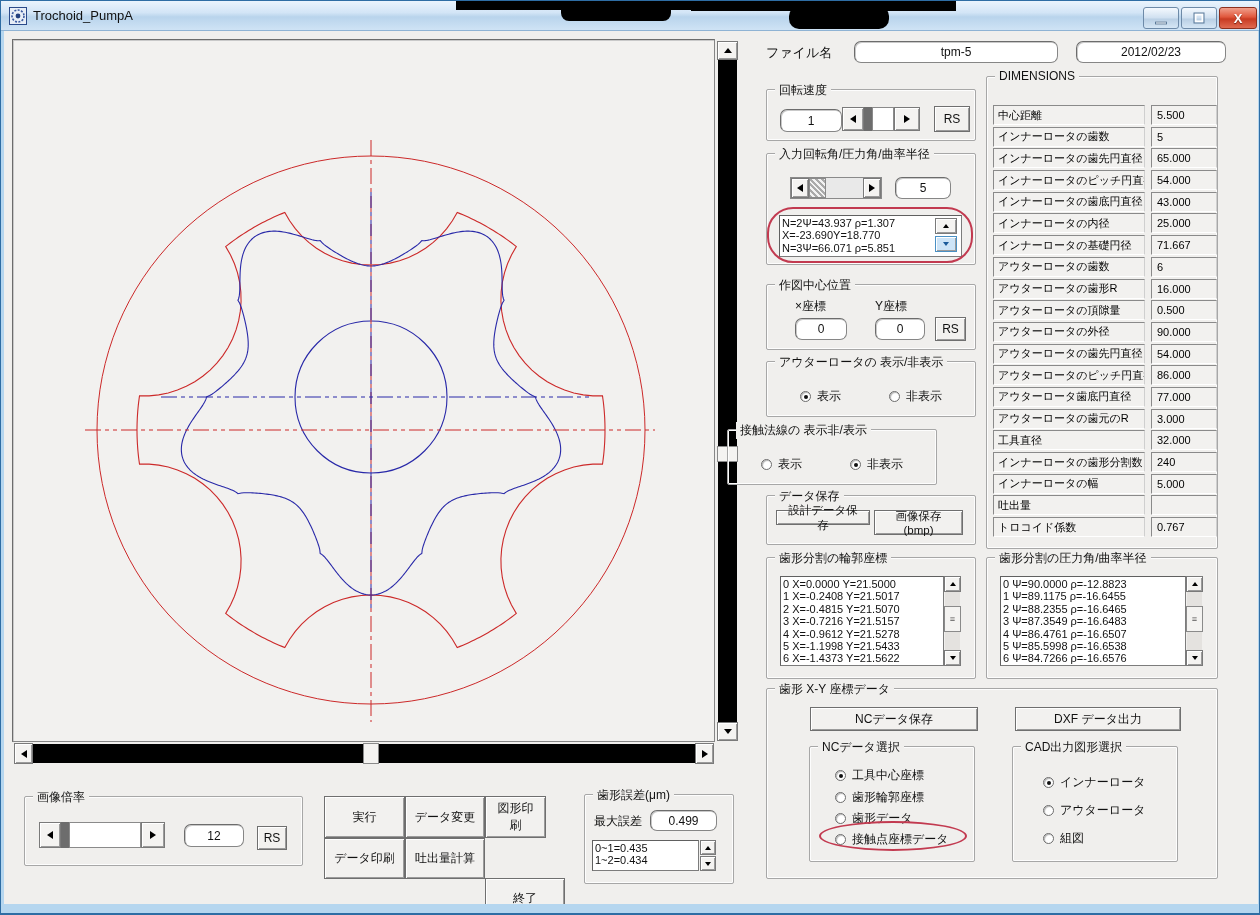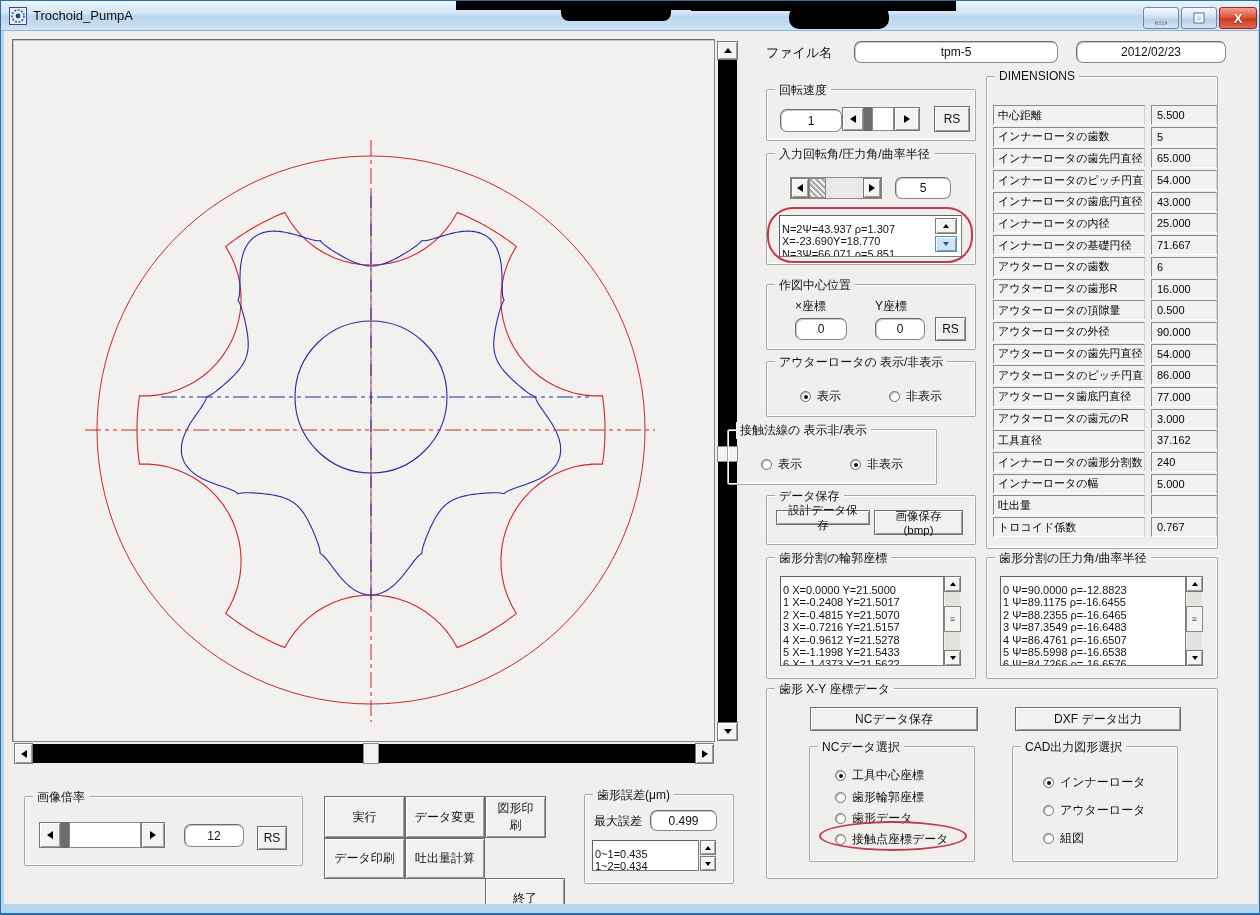--- a/index.html
+++ b/index.html
@@ -51,21 +51,21 @@
   
   .scrollbtn{position:absolute;background:#f4f3f1;border:1px solid #7a7a7a;
     box-shadow:inset 1px 1px 0 #fff, inset -1px -1px 0 #9b9b9b;
     display:flex;align-items:center;justify-content:center;}
   .black-track{position:absolute;background:#000;}
   .thumb{position:absolute;background:#f4f3f1;border:1px solid #8a8a8a;}
   .gripthumb{display:flex;align-items:center;justify-content:center;}
   .gripthumb::after{content:"≡";font-size:9px;color:#555;line-height:1;}
   
   .listbox{position:absolute;background:#fff;border:1px solid #7c7c7c;border-top-color:#606060;
-    border-left-color:#606060;overflow:hidden;padding:7px 2px;}
+    border-left-color:#606060;overflow:hidden;padding:1px 2px;}
   .lbline{font-size:11px;line-height:12.4px;color:#111;white-space:pre;}
   .minibar{position:absolute;width:17px;}
   
   .red-ellipse{position:absolute;border:2.5px solid #c23a50;border-radius:50%;pointer-events:none;}
   .red-roundrect{position:absolute;border:2.5px solid #c23a50;border-radius:26px;pointer-events:none;}
   
   .dimrow{position:relative;height:20px;margin-bottom:1.7px;}
   .dimlabel{position:absolute;left:0;top:0;width:152px;height:20px;background:#f2f1ef;
     border:1px solid #8a8a8a;border-bottom-color:#fff;border-right-color:#cfcfcf;
     font-size:11px;display:flex;align-items:center;padding:0 4px;white-space:nowrap;overflow:hidden;}
@@ -326,21 +326,21 @@
           <div class="dimval">77.000</div>
         </div>
 
         <div class="dimrow">
           <div class="dimlabel">アウターロータの歯元のR</div>
           <div class="dimval">3.000</div>
         </div>
 
         <div class="dimrow">
           <div class="dimlabel">工具直径</div>
-          <div class="dimval">37.162</div>
+          <div class="dimval">32.000</div>
         </div>
 
         <div class="dimrow">
           <div class="dimlabel">インナーロータの歯形分割数</div>
           <div class="dimval">240</div>
         </div>
 
         <div class="dimrow">
           <div class="dimlabel">インナーロータの幅</div>
           <div class="dimval">5.000</div>

